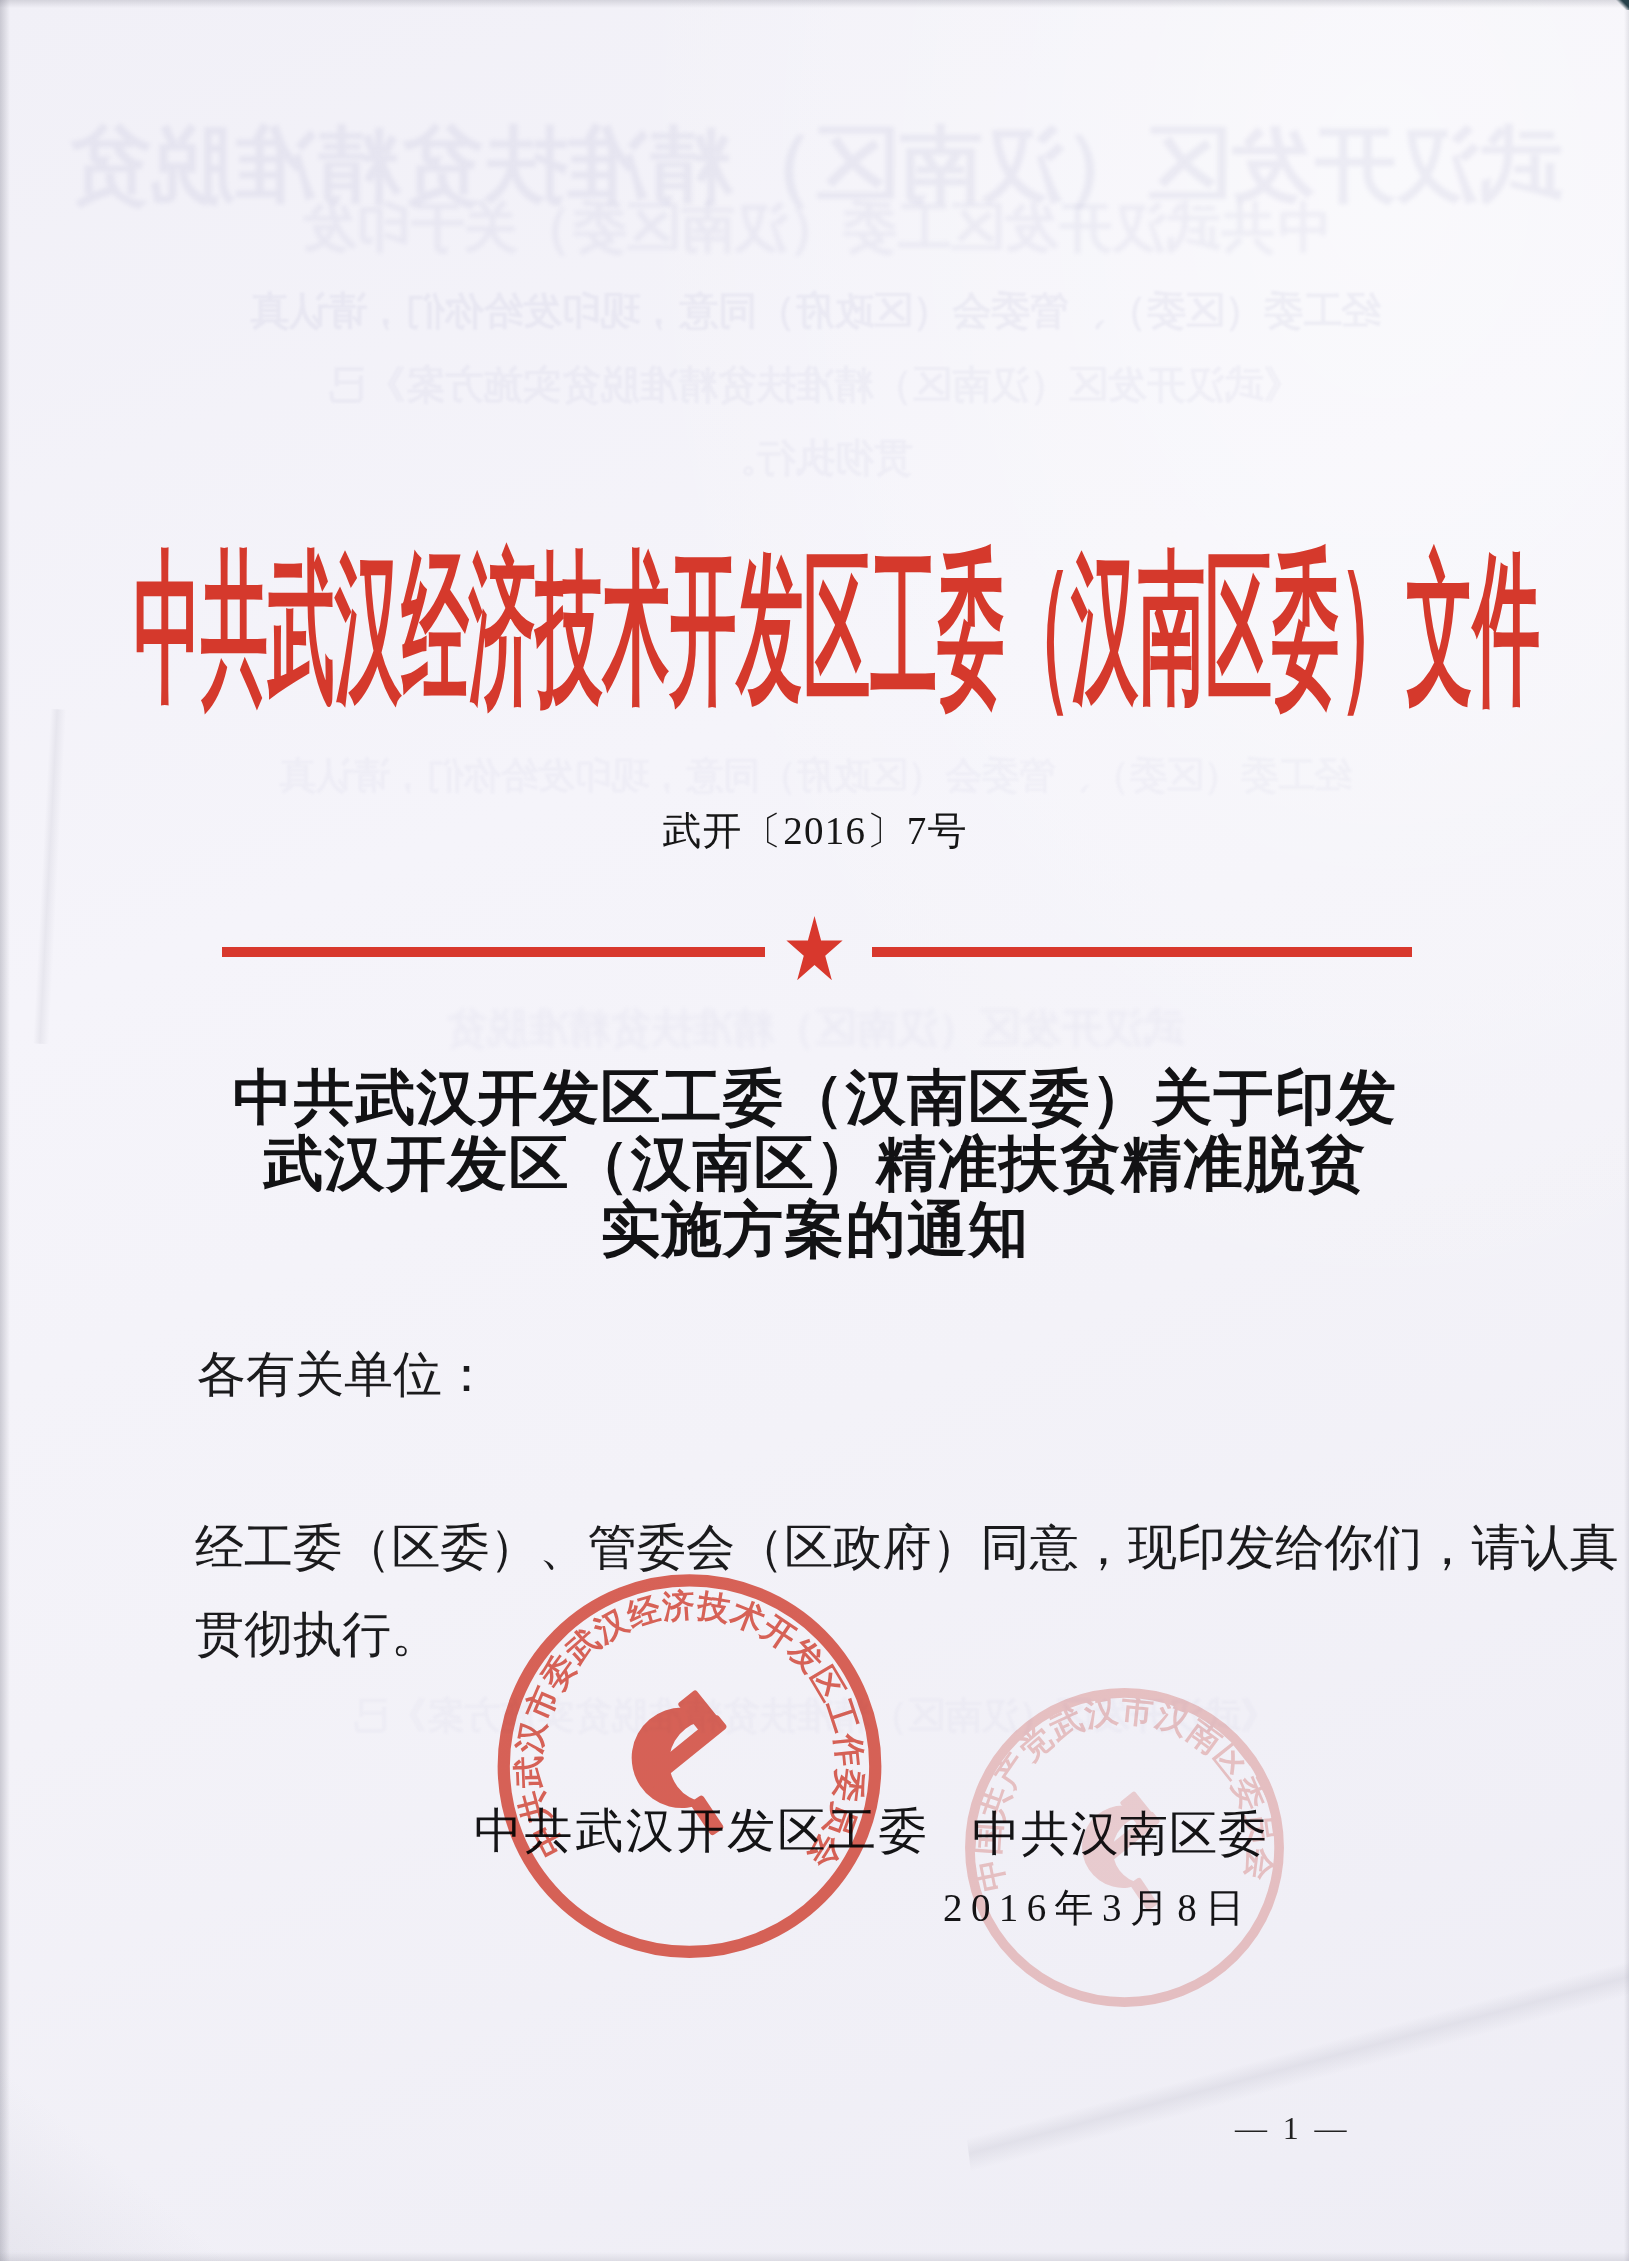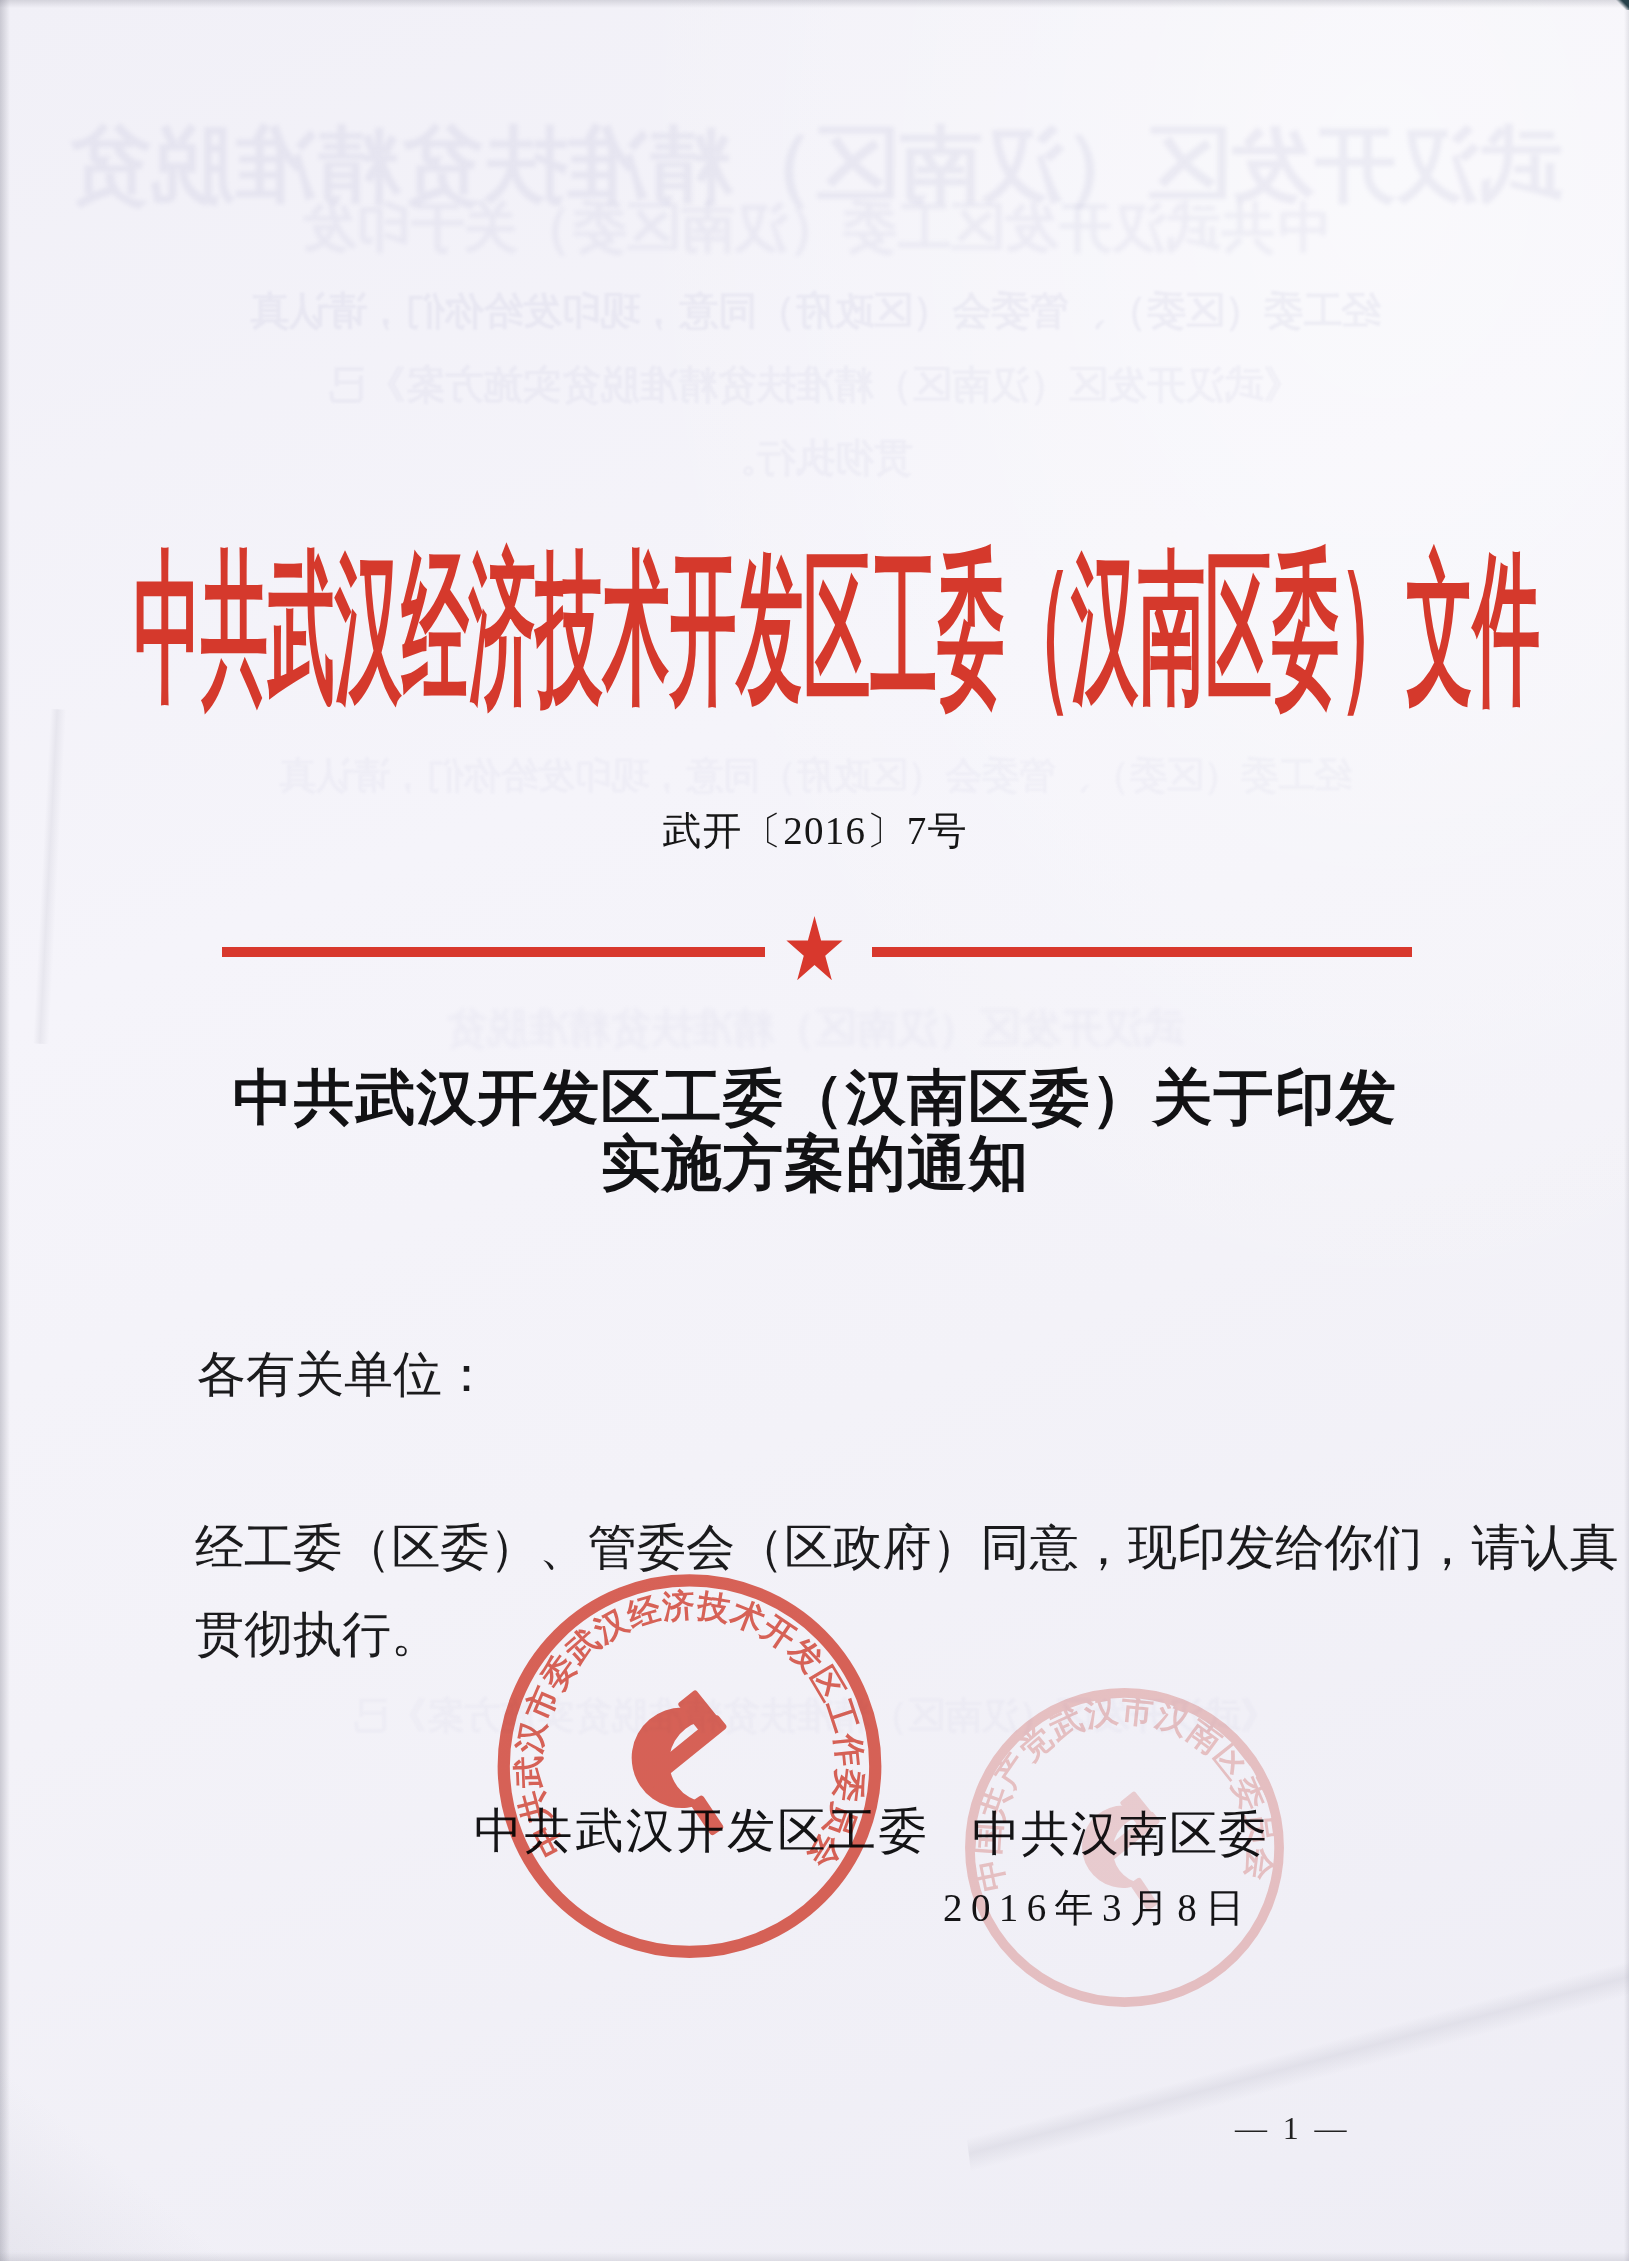--- a/index.html
+++ b/index.html
@@ -102,20 +102,21 @@
   <div class="doc-number">武开〔2016〕7号</div>
 
   <div class="rule left"></div>
   <div class="rule right"></div>
   <svg class="star" width="59" height="71" viewBox="0 0 100 118" preserveAspectRatio="none">
     <polygon fill="#d8382d" points="50,0 61.2,40.8 97.6,40.8 68.2,65.9 79.4,106.7 50,81.5 20.6,106.7 31.8,65.9 2.4,40.8 38.8,40.8"></polygon>
   </svg>
 
   <div class="doc-title">
     <div>中共武汉开发区工委（汉南区委）关于印发</div>
+    <div>武汉开发区（汉南区）精准扶贫精准脱贫</div>
     <div>实施方案的通知</div>
   </div>
 
   <div class="body-line salutation">各有关单位：</div>
   <div class="body-line para2">经工委（区委）、管委会（区政府）同意，现印发给你们，请认真</div>
   <div class="body-line para3">贯彻执行。</div>
 
   <div class="sig sig-left">中共武汉开发区工委</div>
   <div class="sig sig-right">中共汉南区委</div>
   <div class="doc-date">2016年3月8日</div>

